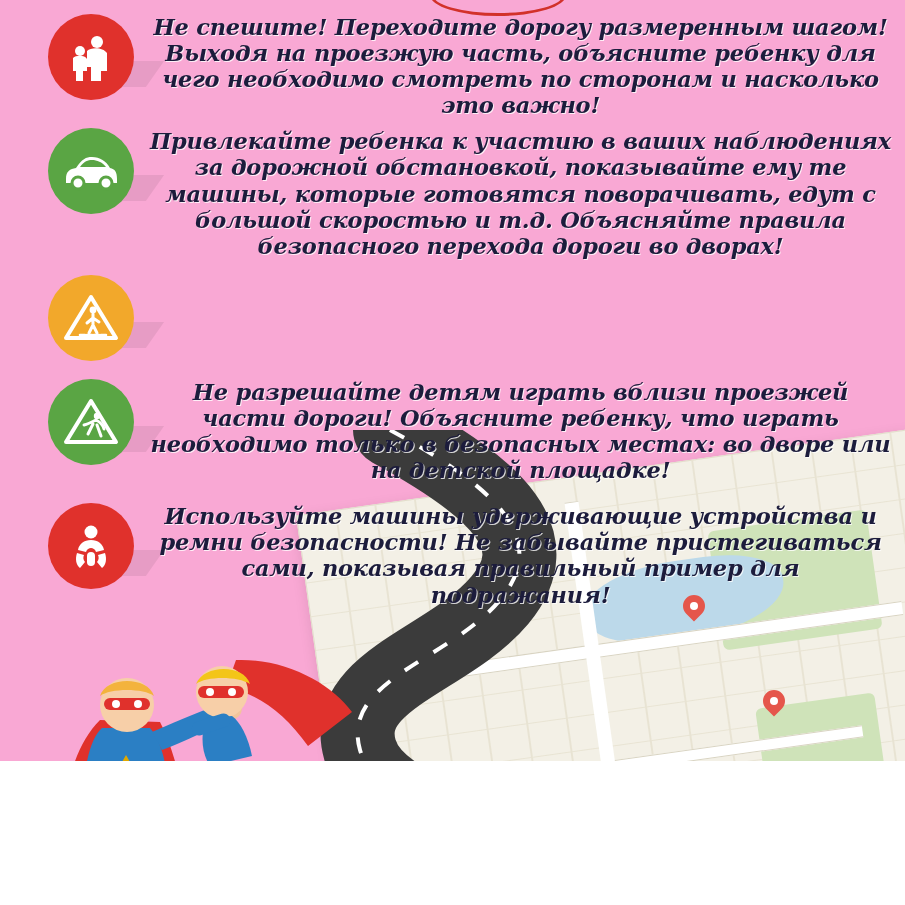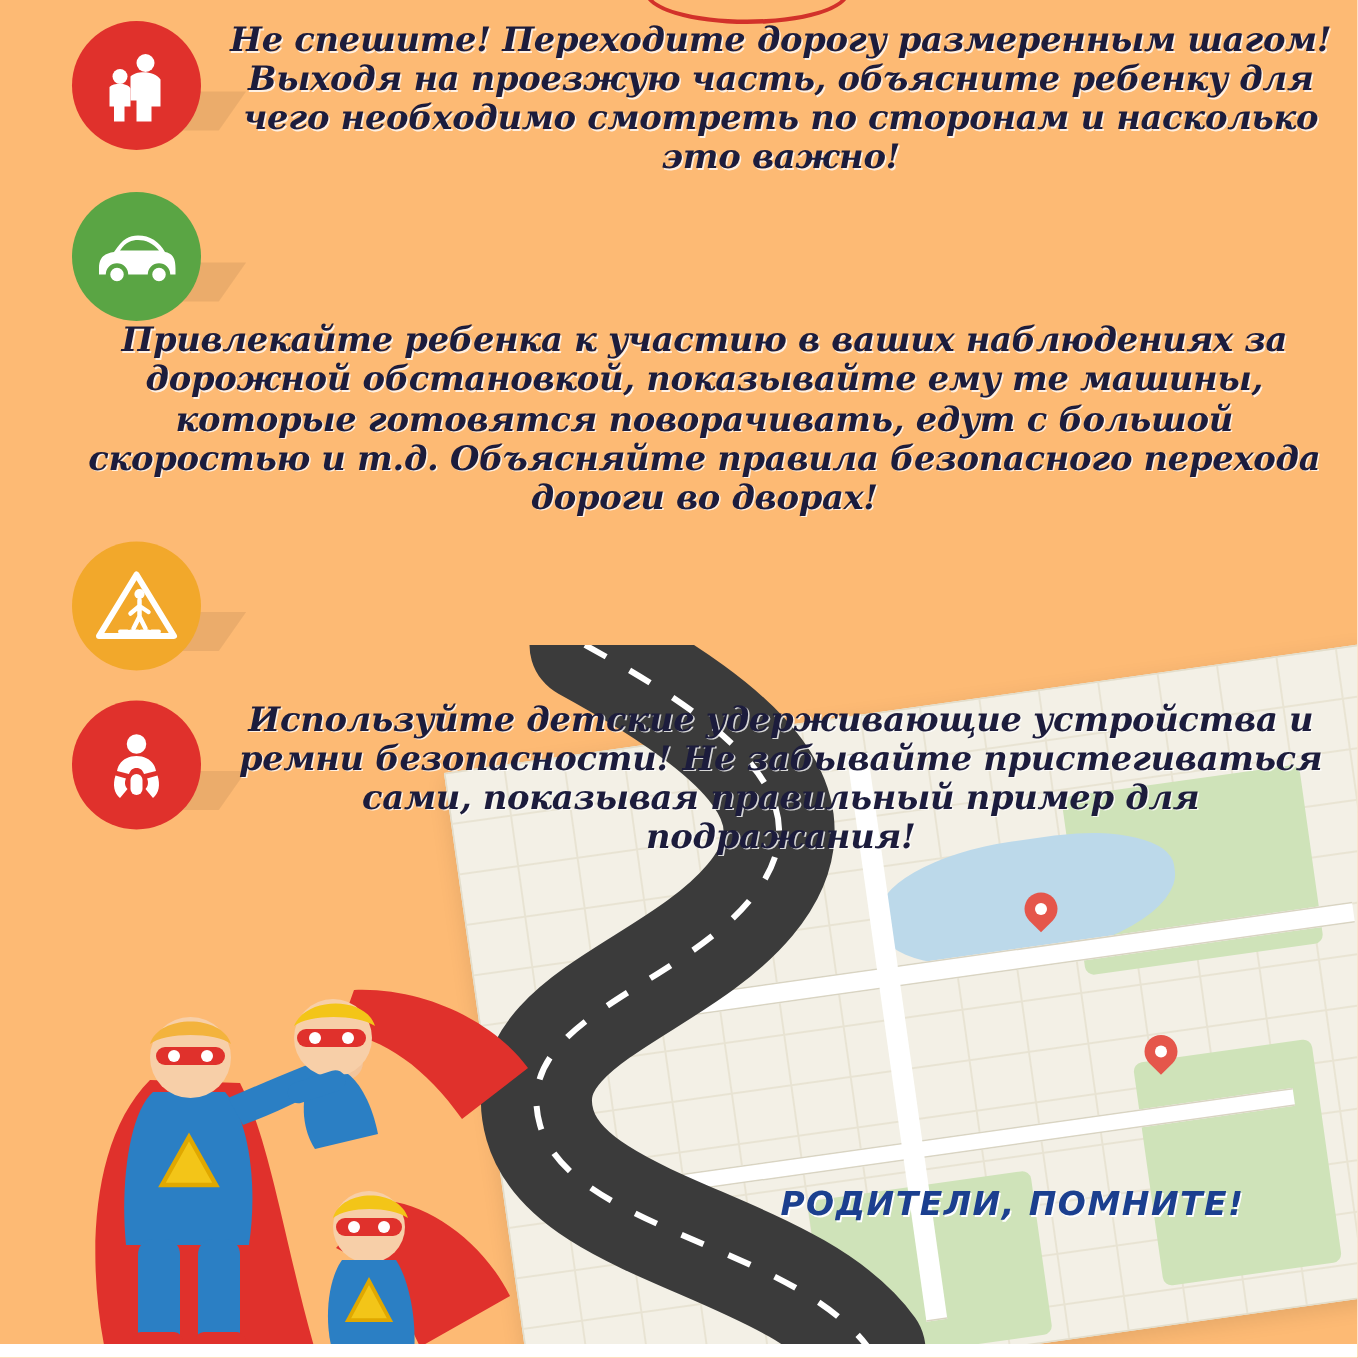--- a/index.html
+++ b/index.html
@@ -6,23 +6,23 @@
     margin: 0;
     padding: 0;
     background: #ffffff;
   }
   body {
     font-family: "DejaVu Serif", serif;
   }
   .poster {
     position: relative;
     width: 905px;
-    height: 896px;
+    height: 761px;
     overflow: hidden;
-    background: #fdba74;
+    background: #f9a8d4;
   }
 
   
   .scene {
     position: absolute;
     left: 0; top: 0;
     width: 905px; height: 905px;
     overflow: hidden;
     z-index: 0;
   }
@@ -154,21 +154,21 @@
     letter-spacing: -0.2px;
     text-shadow: 1px 1px 0 rgba(255,255,255,0.8);
   }
   .t1 { font-size: 22.5px; }
   .t2 { font-size: 22.5px; }
   .t3 { font-size: 22.5px; }
   .t4 { font-size: 22.5px; }
   .t5 { font-size: 22.5px; }
 
   .tip-1 { margin-top: 14px; }
-  .tip-2 { margin-top: 10px; flex-direction: column; }
+  .tip-2 { margin-top: 10px; }
   .tip-3 { margin-top: 16px; }
   .tip-4 { margin-top: 18px; }
   .tip-5 { margin-top: 20px; }
 
   
   .footer {
     position: absolute;
     left: 455px;
     top: 790px;
     width: 440px;
@@ -300,32 +300,42 @@
       <div class="badge" style="background:#f2a82b;">
         <svg width="56" height="52" viewBox="0 0 56 52">
           <path d="M28,5 L53,46 L3,46 Z" fill="none" stroke="#fff" stroke-width="4" stroke-linejoin="round"></path>
           <circle cx="30" cy="18" r="3.4" fill="#fff"></circle>
           <path d="M30,22 L30,33 M30,26 L24,31 M30,26 L36,30 M30,33 L26,41 M30,33 L34,41" stroke="#fff" stroke-width="3" fill="none" stroke-linecap="round"></path>
           <path d="M17,43 L22,43 M24,43 L29,43 M31,43 L36,43 M38,43 L43,43" stroke="#fff" stroke-width="2.6" stroke-linecap="round"></path>
         </svg>
       </div>
     </div>
 
+    <div class="tip tip-4">
+      <div class="badge" style="background:#5aa544;">
+        <svg width="56" height="52" viewBox="0 0 56 52">
+          <path d="M28,5 L53,46 L3,46 Z" fill="none" stroke="#fff" stroke-width="4" stroke-linejoin="round"></path>
+          <circle cx="34" cy="20" r="3.2" fill="#fff"></circle>
+          <path d="M33,24 C29,26 25,28 21,29 M33,24 C37,26 40,29 41,33 M30,28 L25,38 M34,29 L38,40" stroke="#fff" stroke-width="3" fill="none" stroke-linecap="round"></path>
+        </svg>
+      </div>
+      <div class="tip-text t4">Не разрешайте детям играть вблизи проезжей части дороги! Объясните ребенку, что играть необходимо только в безопасных местах: во дворе или на детской площадке!</div>
+    </div>
 
     <div class="tip tip-5">
       <div class="badge" style="background:#e0312c;">
         <svg width="54" height="50" viewBox="0 0 54 50">
           <circle cx="27" cy="11" r="6.5" fill="#fff"></circle>
           <path d="M27,19 C20,19 15,23 14,29 L22,31 C23,28 25,27 27,27 C29,27 31,28 32,31 L40,29 C39,23 34,19 27,19 Z" fill="#fff"></path>
           <path d="M13,32 C11,38 12,44 16,47 L21,41 C19,39 19,36 20,34 Z" fill="#fff"></path>
           <path d="M41,32 C43,38 42,44 38,47 L33,41 C35,39 35,36 34,34 Z" fill="#fff"></path>
           <rect x="23" y="31" width="8" height="14" rx="4" fill="#fff"></rect>
         </svg>
       </div>
-      <div class="tip-text t5">Используйте детские удерживающие устройства и ремни безопасности! Не забывайте пристегиваться сами, показывая правильный пример для подражания!</div>
+      <div class="tip-text t5">Используйте машины удерживающие устройства и ремни безопасности! Не забывайте пристегиваться сами, показывая правильный пример для подражания!</div>
     </div>
   </div>
 
   <div class="footer">
     <div class="fl1">Родители, помните!</div>
   </div>
 
 </div>
 
 </body></html>

